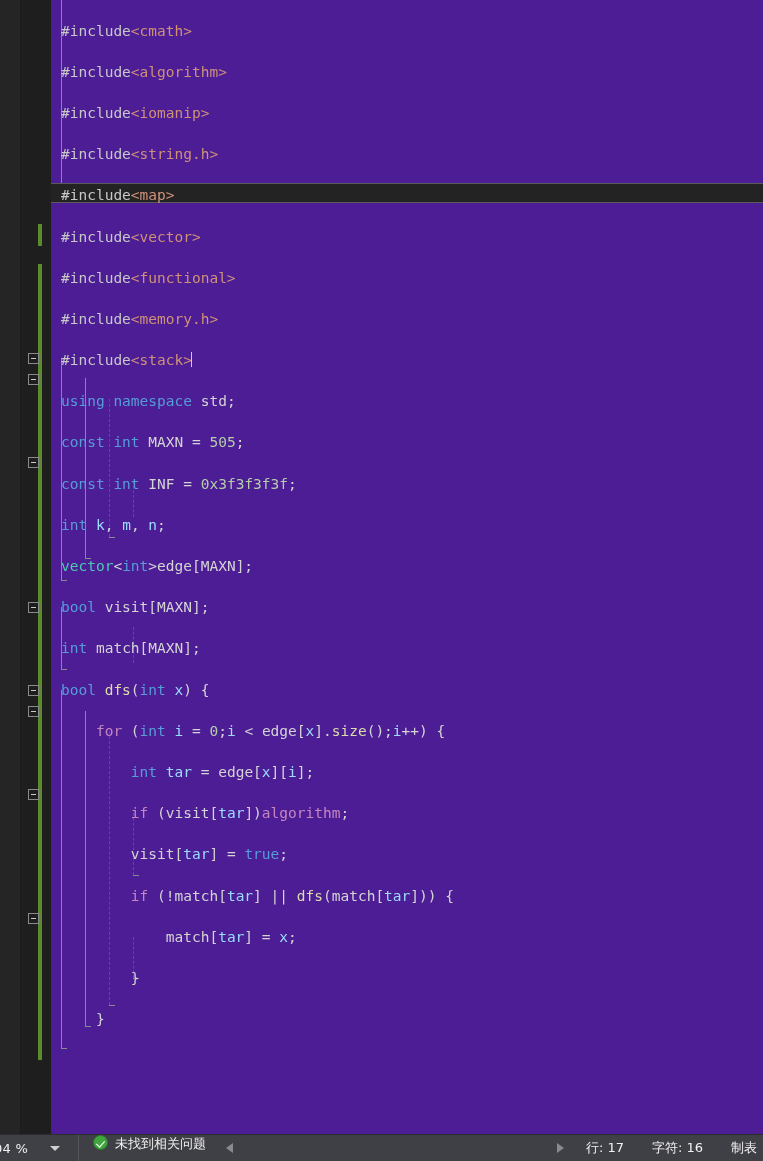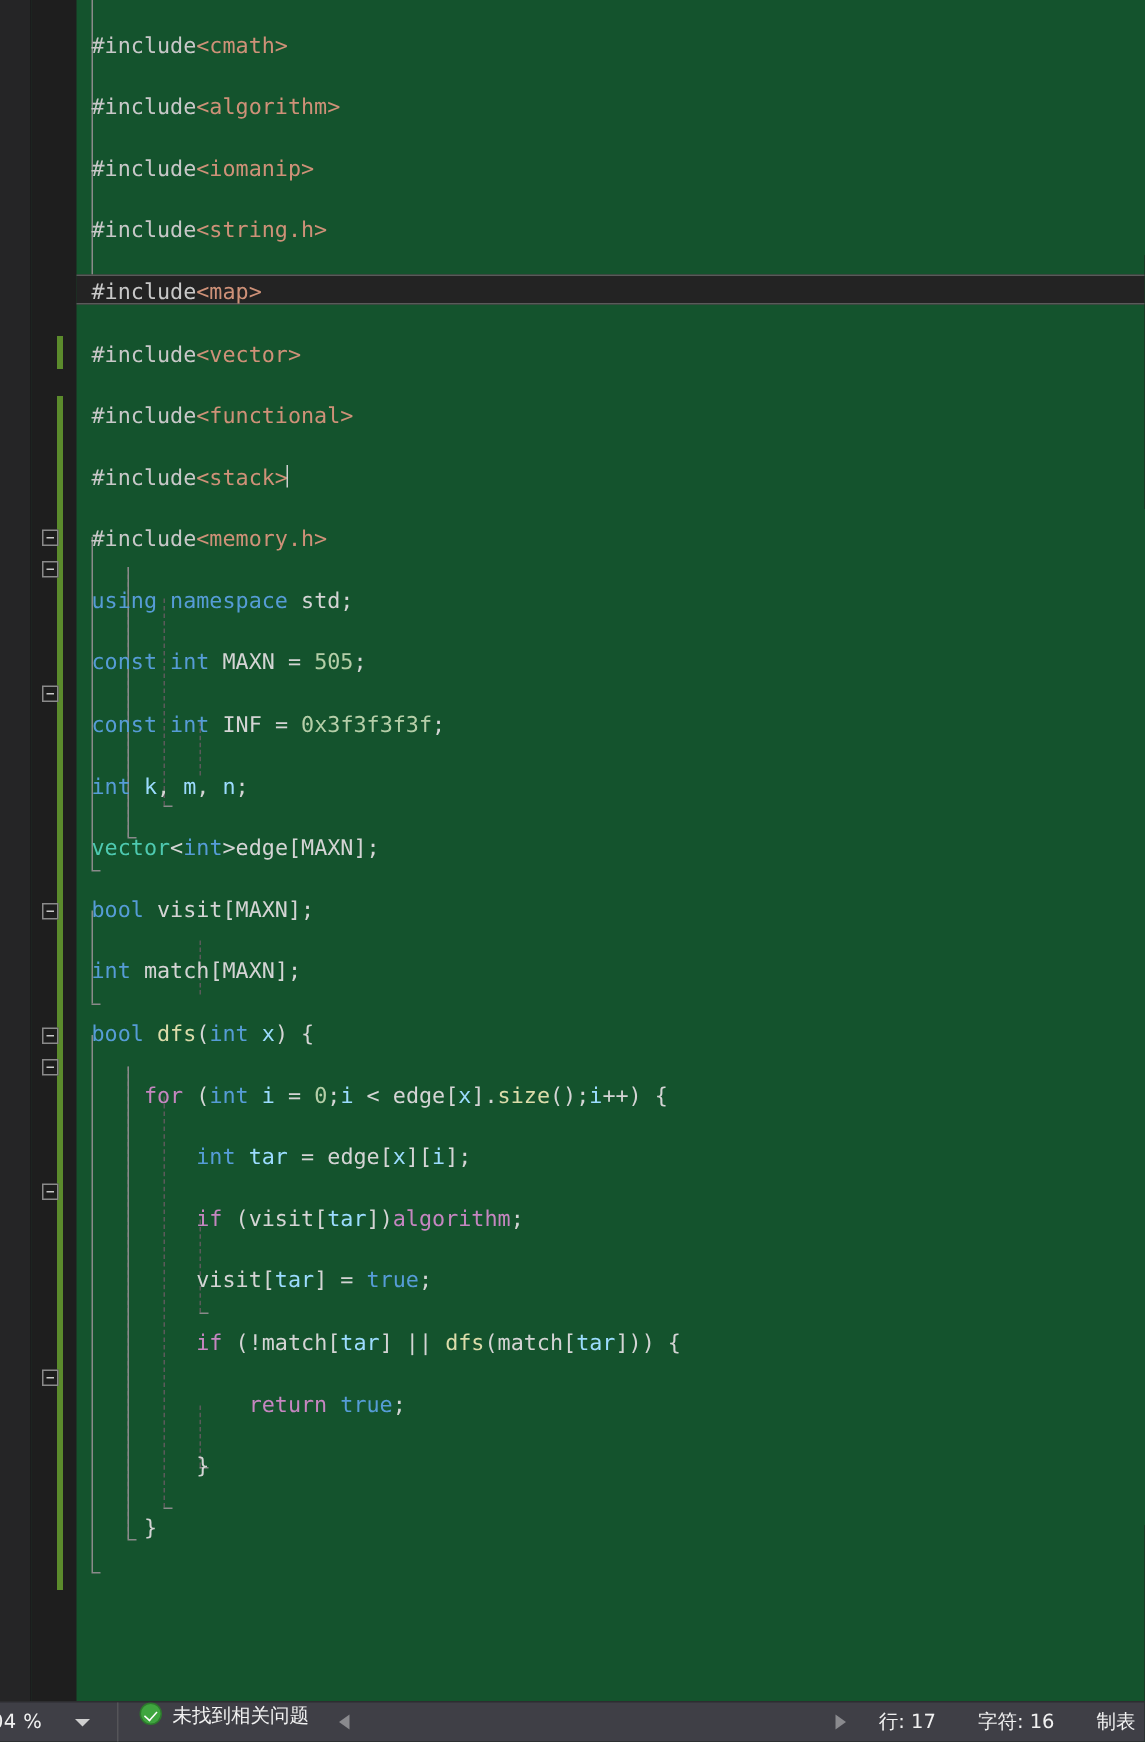--- a/index.html
+++ b/index.html
@@ -18,21 +18,21 @@
     display: flex;
     flex-direction: column;
   }
 
   
   .editor-area {
     position: relative;
     flex: 1 1 auto;
     display: flex;
     overflow: hidden;
-    background: #14532d;
+    background: #4c1d95;
   }
   
   .left-strip {
     width: 20px;
     background: #252526;
     border-right: 1px solid #1b1b1c;
     flex: 0 0 20px;
   }
   
   .gutter {
@@ -277,36 +277,36 @@
       <div class="guide" style="left:82px; top:481px; height:36px;"></div>
 
       <div class="code">
 <div class="line"><span class="mac">#include</span><span class="hdr">&lt;cmath&gt;</span></div>
 <div class="line"><span class="mac">#include</span><span class="hdr">&lt;algorithm&gt;</span></div>
 <div class="line"><span class="mac">#include</span><span class="hdr">&lt;iomanip&gt;</span></div>
 <div class="line"><span class="mac">#include</span><span class="hdr">&lt;string.h&gt;</span></div>
 <div class="line"><span class="mac">#include</span><span class="hdr">&lt;map&gt;</span></div>
 <div class="line"><span class="mac">#include</span><span class="hdr">&lt;vector&gt;</span></div>
 <div class="line"><span class="mac">#include</span><span class="hdr">&lt;functional&gt;</span></div>
+<div class="line"><span class="mac">#include</span><span class="hdr">&lt;memory.h&gt;</span></div>
 <div class="line"><span class="mac">#include</span><span class="hdr">&lt;stack&gt;</span><span class="caret"></span></div>
-<div class="line"><span class="mac">#include</span><span class="hdr">&lt;memory.h&gt;</span></div>
 <div class="line"><span class="kw">using</span> <span class="kw">namespace</span> <span class="id">std</span><span class="pun">;</span></div>
 <div class="line"><span class="kw">const</span> <span class="kw">int</span> <span class="id">MAXN</span> <span class="pun">=</span> <span class="num">505</span><span class="pun">;</span></div>
 <div class="line"><span class="kw">const</span> <span class="kw">int</span> <span class="id">INF</span> <span class="pun">=</span> <span class="num">0x3f3f3f3f</span><span class="pun">;</span></div>
 <div class="line"><span class="kw">int</span> <span class="var">k</span><span class="pun">,</span> <span class="var">m</span><span class="pun">,</span> <span class="var">n</span><span class="pun">;</span></div>
 <div class="line"><span class="typ">vector</span><span class="pun">&lt;</span><span class="kw">int</span><span class="pun">&gt;</span><span class="id">edge</span><span class="pun">[</span><span class="id">MAXN</span><span class="pun">];</span></div>
 <div class="line"><span class="kw">bool</span> <span class="id">visit</span><span class="pun">[</span><span class="id">MAXN</span><span class="pun">];</span></div>
 <div class="line"><span class="kw">int</span> <span class="id">match</span><span class="pun">[</span><span class="id">MAXN</span><span class="pun">];</span></div>
 <div class="line"><span class="kw">bool</span> <span class="fn">dfs</span><span class="pun">(</span><span class="kw">int</span> <span class="var">x</span><span class="pun">) {</span></div>
 <div class="line">    <span class="ctl">for</span> <span class="pun">(</span><span class="kw">int</span> <span class="var">i</span> <span class="pun">=</span> <span class="num">0</span><span class="pun">;</span><span class="var">i</span> <span class="pun">&lt;</span> <span class="id">edge</span><span class="pun">[</span><span class="var">x</span><span class="pun">].</span><span class="fn">size</span><span class="pun">();</span><span class="var">i</span><span class="pun">++) {</span></div>
 <div class="line">        <span class="kw">int</span> <span class="var">tar</span> <span class="pun">=</span> <span class="id">edge</span><span class="pun">[</span><span class="var">x</span><span class="pun">][</span><span class="var">i</span><span class="pun">];</span></div>
 <div class="line">        <span class="ctl">if</span> <span class="pun">(</span><span class="id">visit</span><span class="pun">[</span><span class="var">tar</span><span class="pun">])</span><span class="ctl">algorithm</span><span class="pun">;</span></div>
 <div class="line">        <span class="id">visit</span><span class="pun">[</span><span class="var">tar</span><span class="pun">]</span> <span class="pun">=</span> <span class="kw">true</span><span class="pun">;</span></div>
 <div class="line">        <span class="ctl">if</span> <span class="pun">(!</span><span class="id">match</span><span class="pun">[</span><span class="var">tar</span><span class="pun">]</span> <span class="pun">||</span> <span class="fn">dfs</span><span class="pun">(</span><span class="id">match</span><span class="pun">[</span><span class="var">tar</span><span class="pun">])) {</span></div>
-<div class="line">            <span class="ctl">return</span> <span class="kw">true</span><span class="pun">;</span></div>
+<div class="line">            <span class="id">match</span><span class="pun">[</span><span class="var">tar</span><span class="pun">]</span> <span class="pun">=</span> <span class="var">x</span><span class="pun">;</span></div>
 <div class="line">        <span class="pun">}</span></div>
 <div class="line">    <span class="pun">}</span></div>
 <div class="line">     </div>
 
 
 
 
 
 
 

